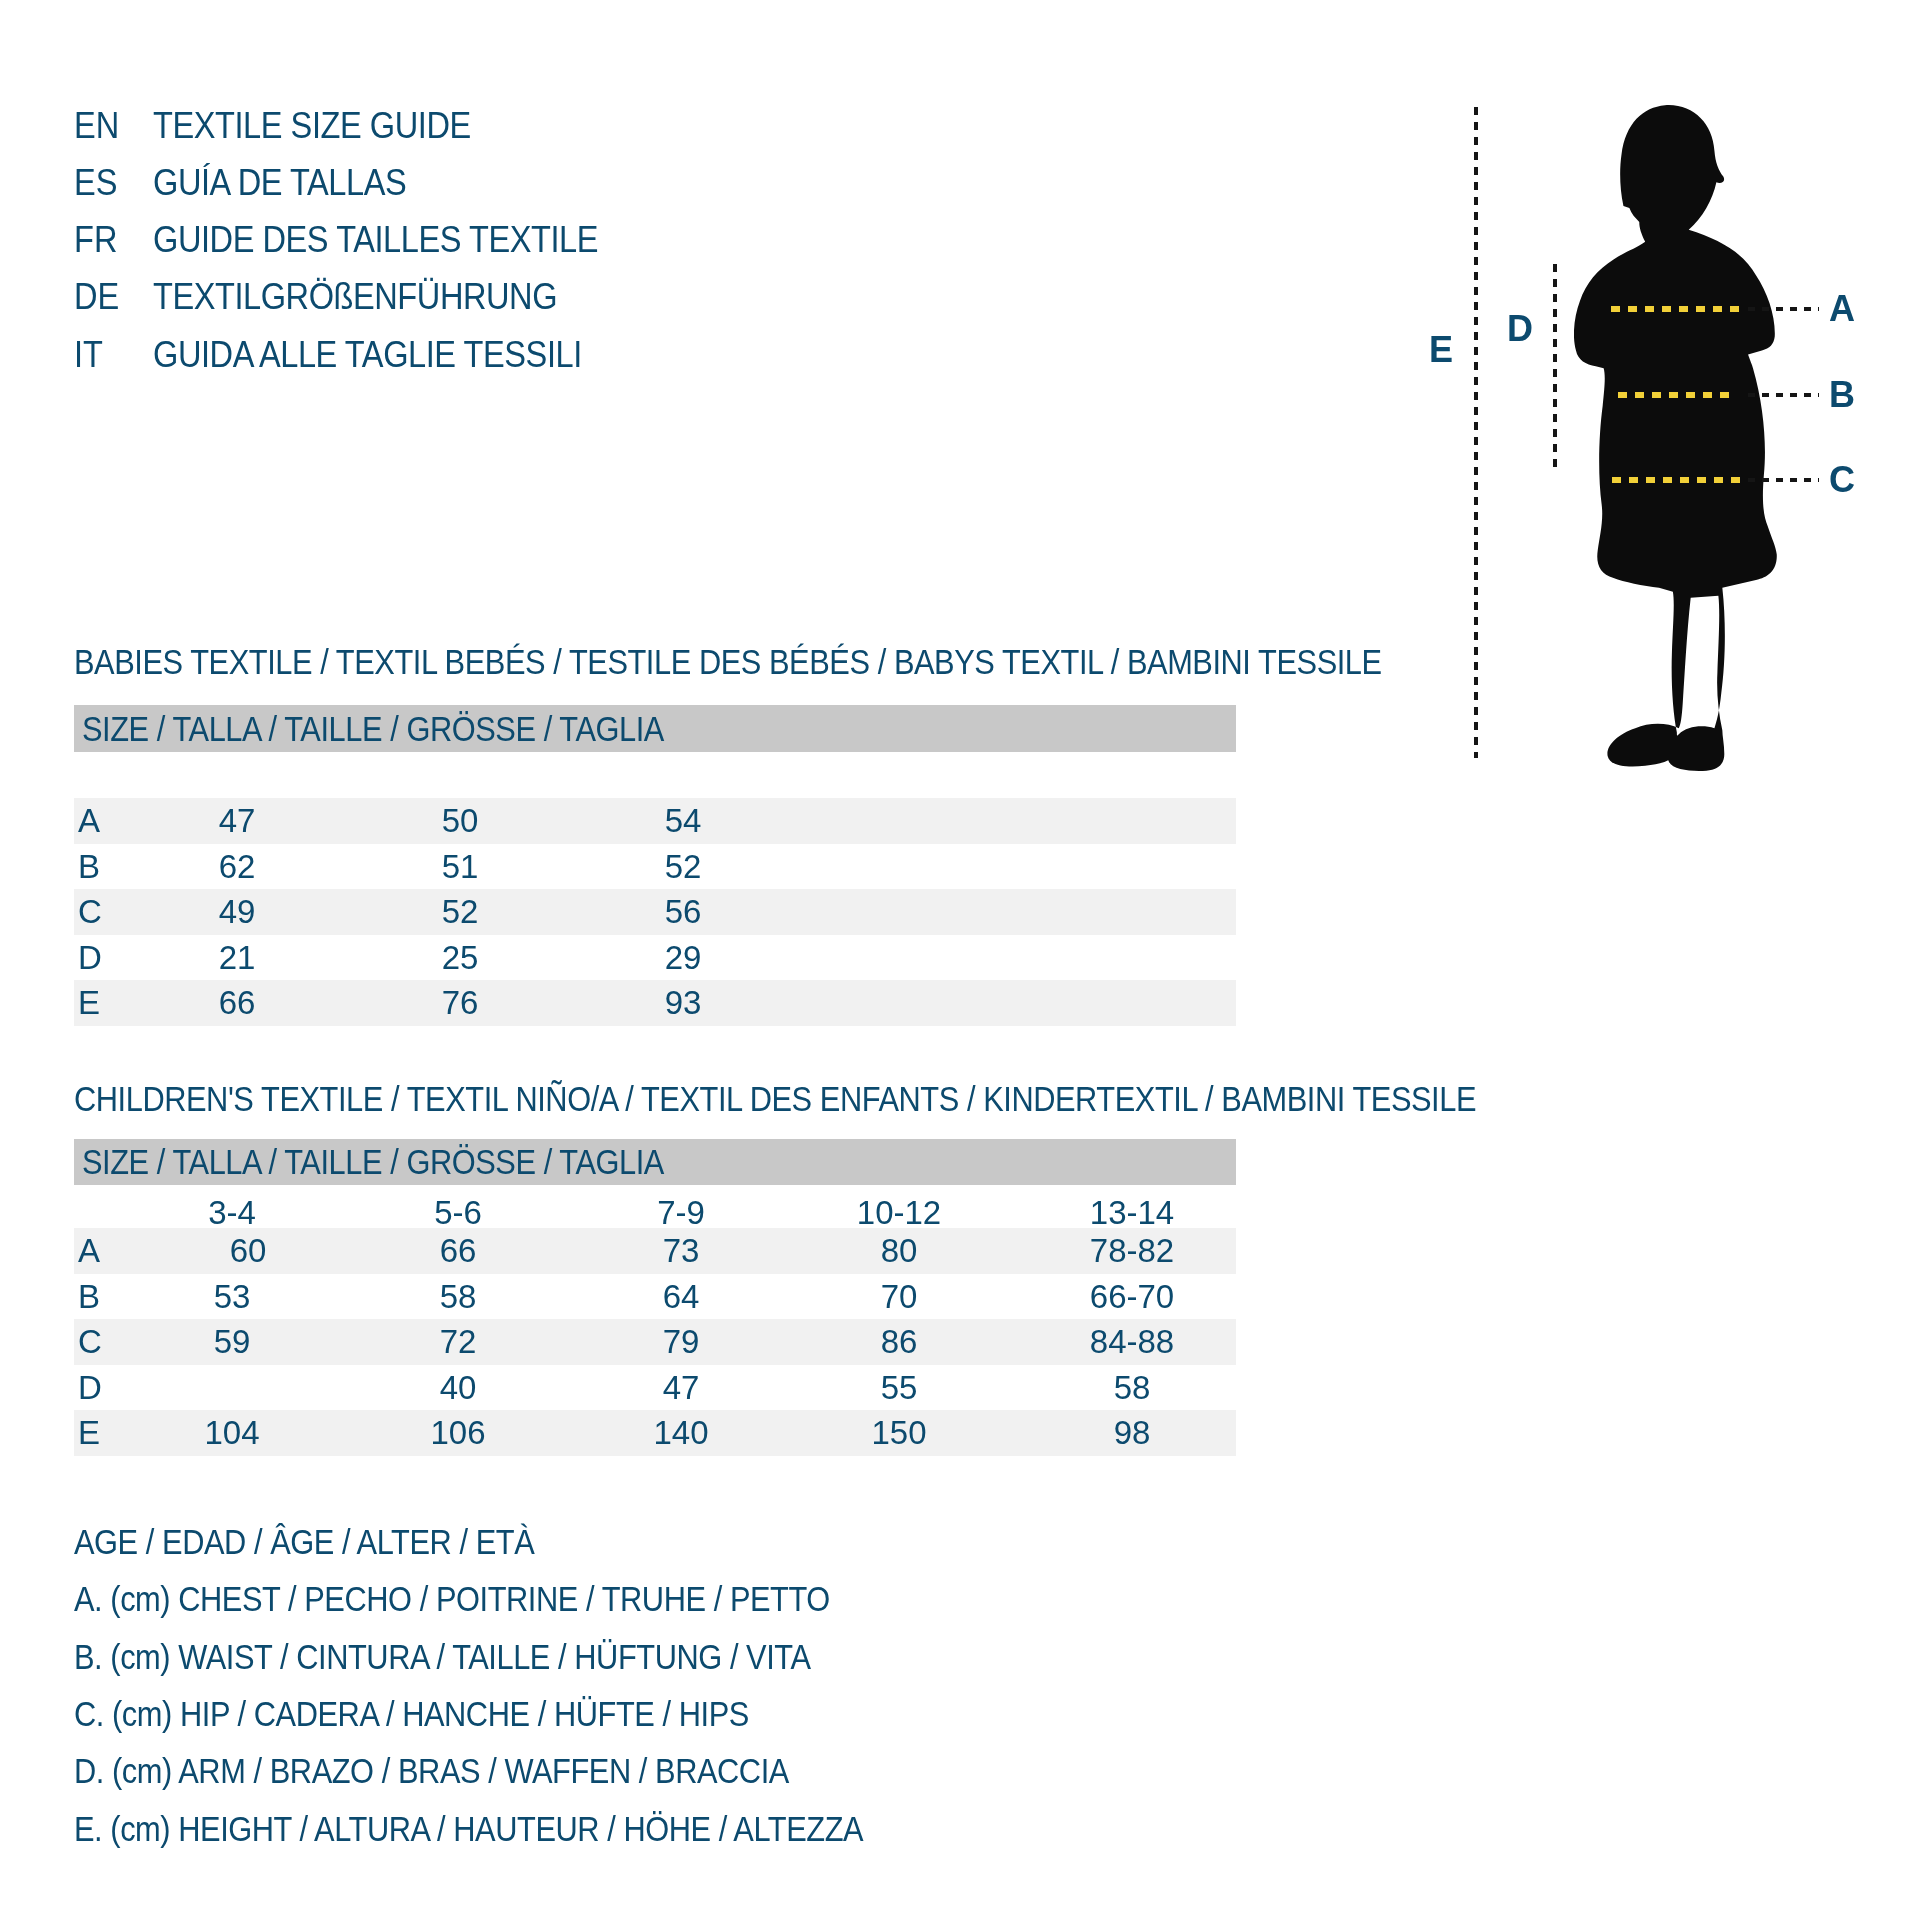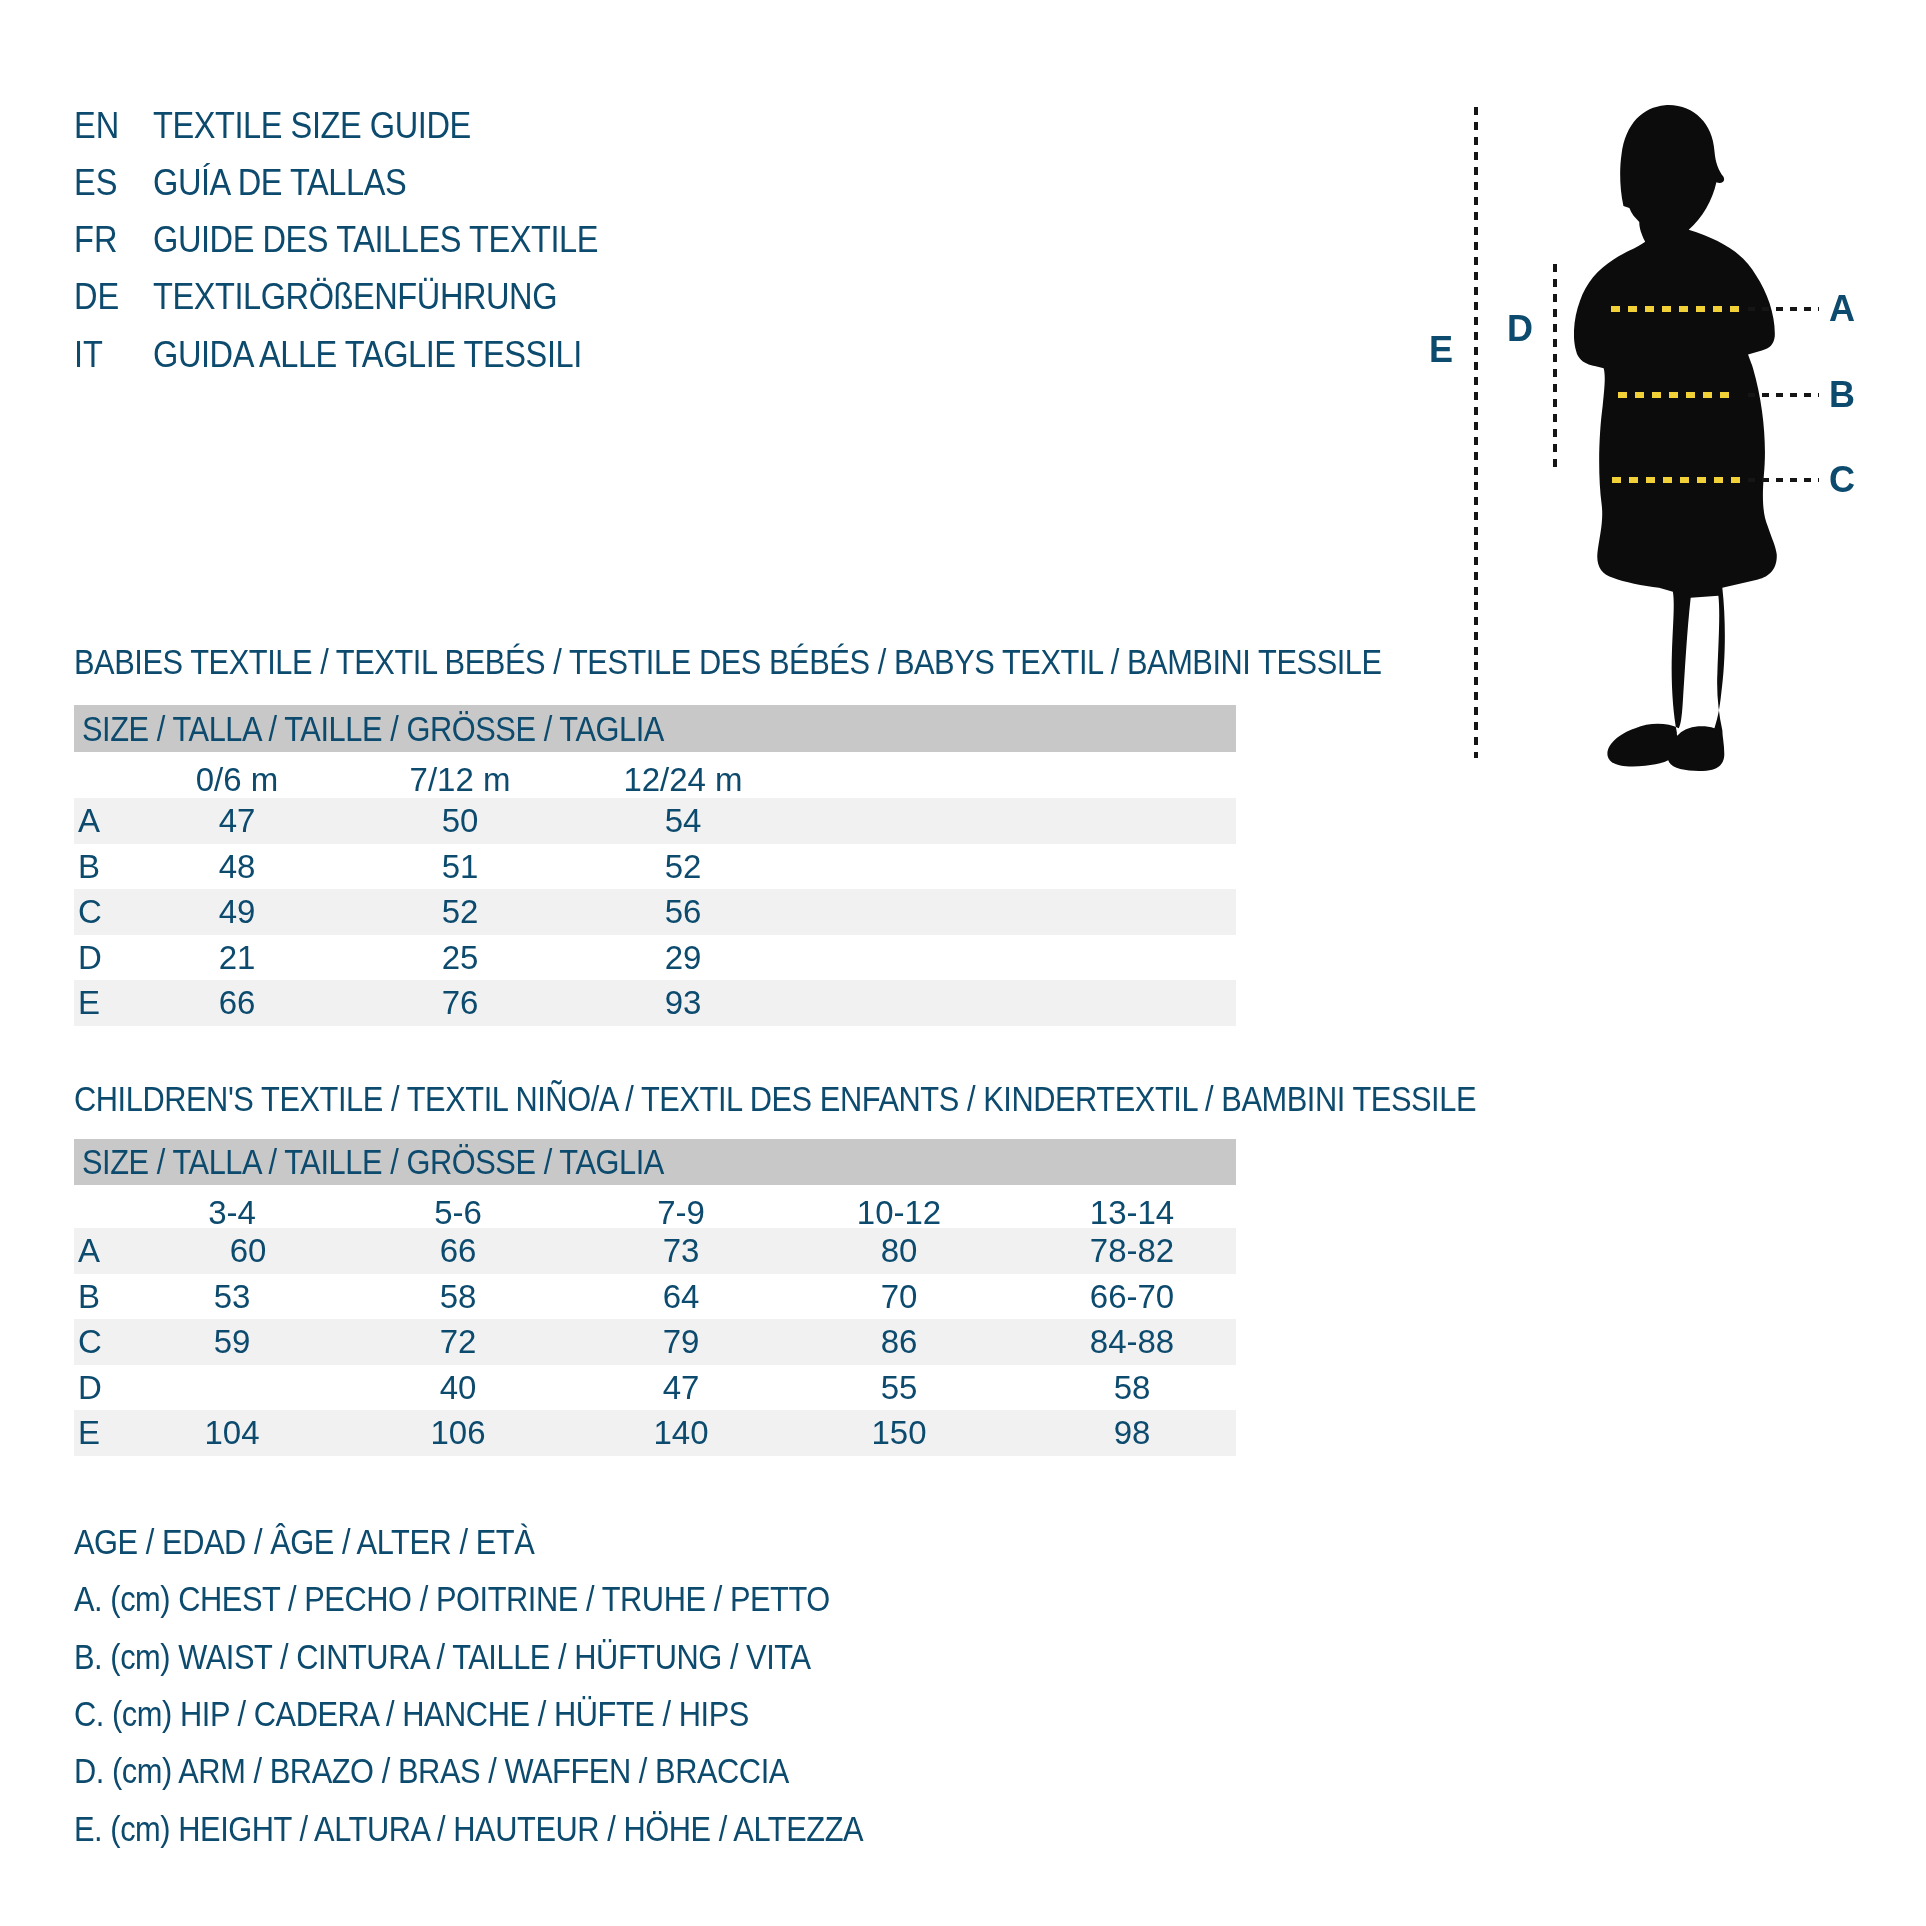--- a/index.html
+++ b/index.html
@@ -131,34 +131,29 @@
     <div class="bdots" style="left:1748px;top:478px;width:71px;"></div>
     <div class="fig-label" style="left:1822px;top:458px;">C</div>
   </div>
 
   <div class="sec-title condensed" style="top:640px;">BABIES TEXTILE / TEXTIL BEBÉS / TESTILE DES BÉBÉS / BABYS TEXTIL / BAMBINI TESSILE</div>
 
   <div class="size-table" style="top:705px;height:321px;">
     <div class="size-bar" style="top:0;height:47px;">
       <span class="size-bar-text condensed" style="line-height:47px;">SIZE / TALLA / TAILLE / GRÖSSE / TAGLIA</span>
     </div>
-    <div class="t-row" style="top:52px;height:45px;line-height:45px;">
-      <span class="t-cell" style="left:163px;">0/6 m</span>
-      <span class="t-cell" style="left:386px;">7/12 m</span>
-      <span class="t-cell" style="left:609px;">12/24 m</span>
-    </div>
     <div class="t-row shaded" style="top:93px;">
       <span class="t-label">A</span>
       <span class="t-cell" style="left:163px;">47</span>
       <span class="t-cell" style="left:386px;">50</span>
       <span class="t-cell" style="left:609px;">54</span>
     </div>
     <div class="t-row" style="top:139px;">
       <span class="t-label">B</span>
-      <span class="t-cell" style="left:163px;">48</span>
+      <span class="t-cell" style="left:163px;">62</span>
       <span class="t-cell" style="left:386px;">51</span>
       <span class="t-cell" style="left:609px;">52</span>
     </div>
     <div class="t-row shaded" style="top:184px;">
       <span class="t-label">C</span>
       <span class="t-cell" style="left:163px;">49</span>
       <span class="t-cell" style="left:386px;">52</span>
       <span class="t-cell" style="left:609px;">56</span>
     </div>
     <div class="t-row" style="top:230px;">

